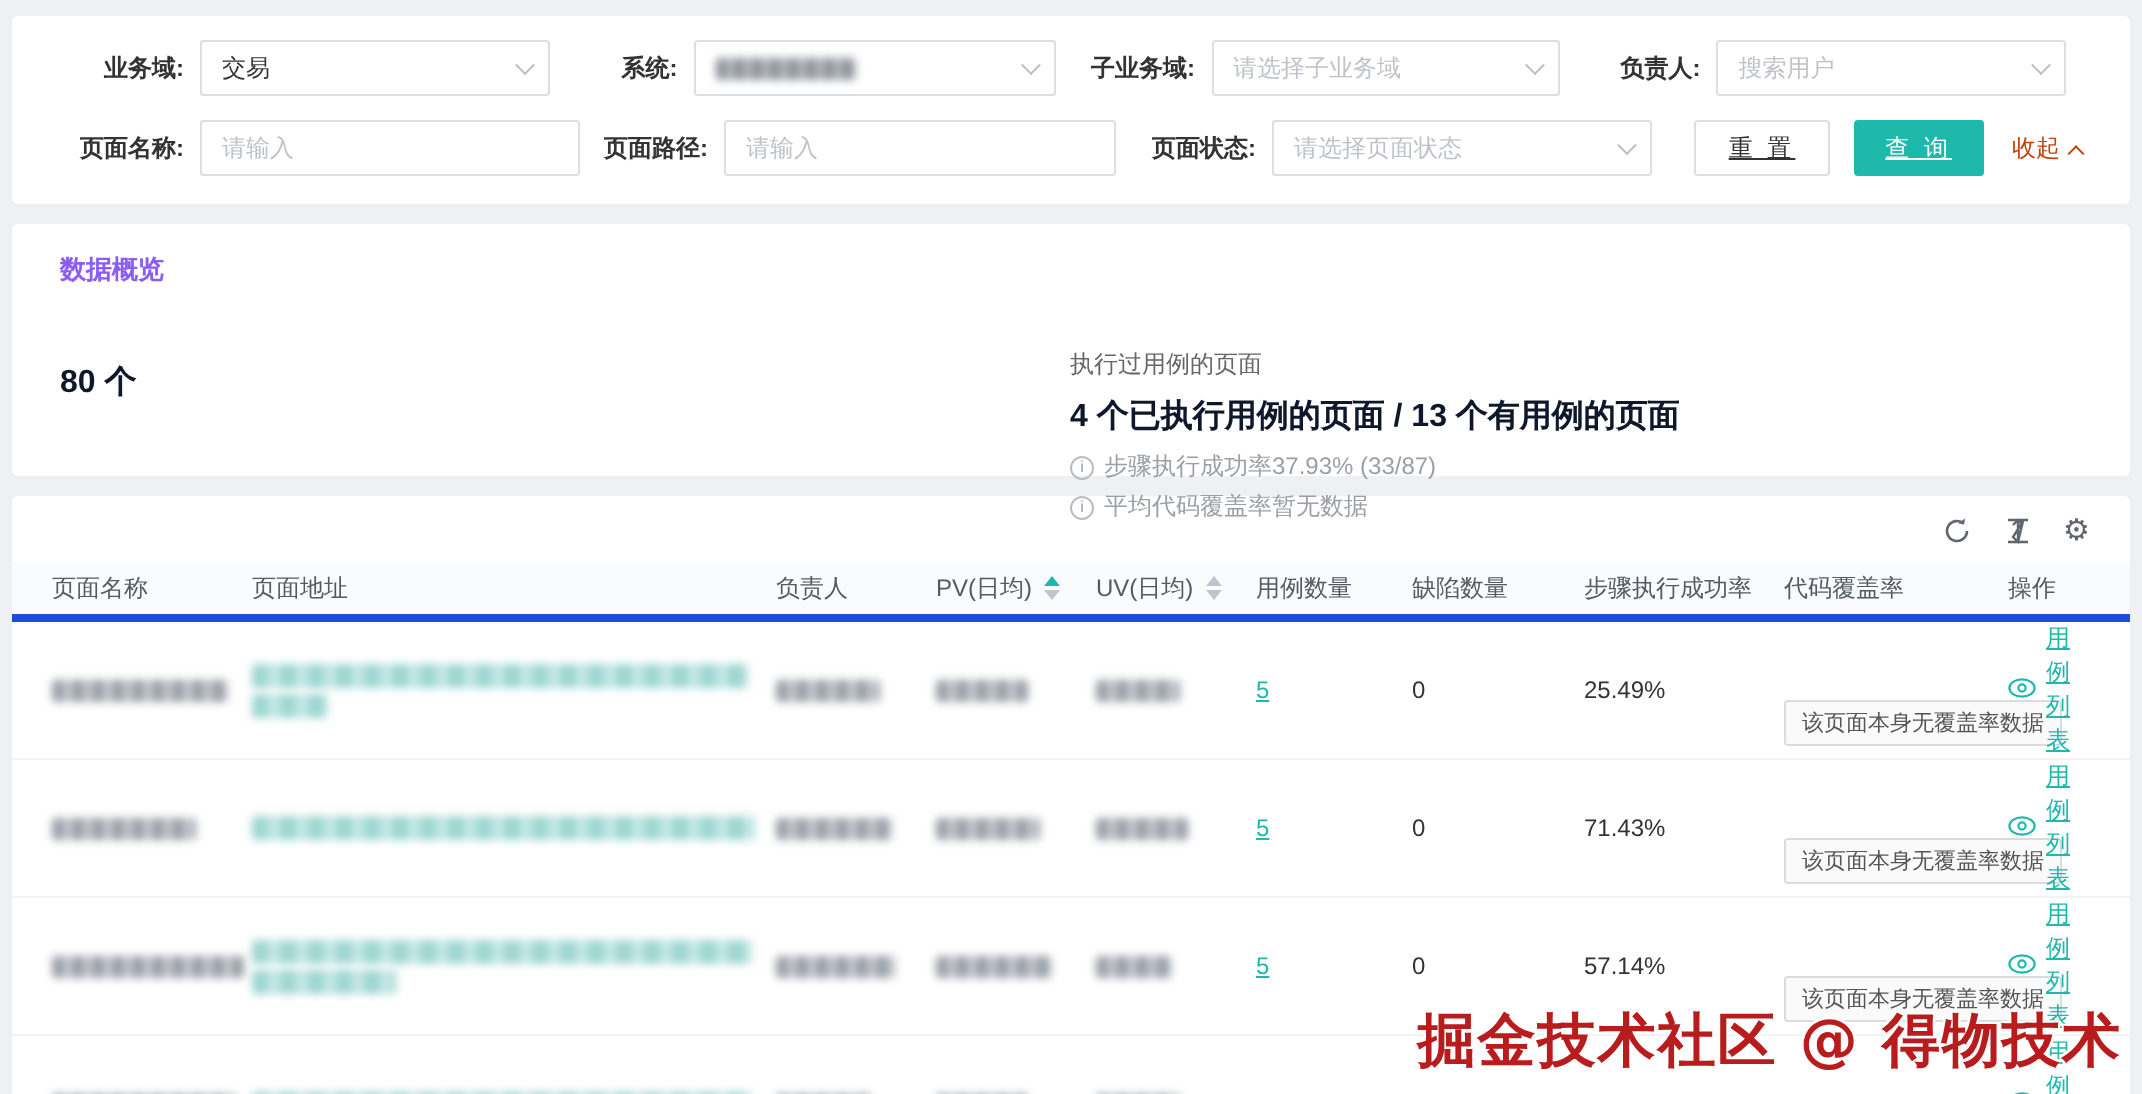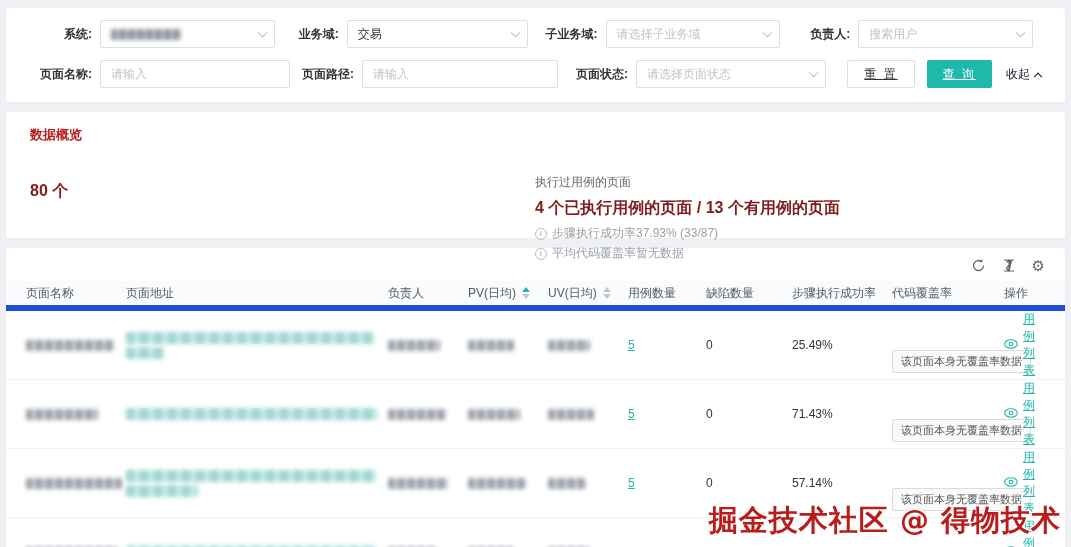--- a/index.html
+++ b/index.html
@@ -26,34 +26,34 @@
   .btns { display:flex; align-items:center; margin-left:auto; }
   .btn { height:28px; padding:0 16px; border-radius:2px; font-size:12px; cursor:pointer;
          display:inline-flex; align-items:center; letter-spacing:2px;text-decoration:underline; }
   .btn-plain { background:#fff; border:1px solid #dcdfe2; color:#333; }
   .btn-primary { border:none; color:#fff; margin-left:12px; }
   .collapse { margin-left:14px; display:inline-flex; align-items:center; font-size:12px; cursor:pointer; }
   .collapse .up { width:6px; height:6px; border-left:1px solid currentColor; border-top:1px solid currentColor; transform:rotate(45deg) translate(2px,2px); margin-left:5px; }
 
   
   .overview-card { margin-top:10px; padding:14px 24px 26px 24px; height:126px; position:relative; }
-  .ov-title { font-size:13px; font-weight:bold; color:#b91c1c; }
+  .ov-title { font-size:13px; font-weight:bold; color:#8b5cf6; }
   .ov-stats { display:flex; margin-top:30px; }
   .ov-col-l { width:505px; }
   .ov-label { color:#666; font-size:12px; }
-  .ov-value { font-size:16px; font-weight:bold; color:#7f1d1d; margin:7px 0 6px 0; }
+  .ov-value { font-size:16px; font-weight:bold; color:#0f172a; margin:7px 0 6px 0; }
   .ov-sub { color:#9aa0a6; font-size:12px; display:flex; align-items:center; margin-top:3px; }
   .circle-i { display:inline-flex; align-items:center; justify-content:center; width:12px; height:12px; border:1px solid #b9bec5; border-radius:50%; font-size:8px; color:#9aa0a6; margin-right:5px; flex:none; font-style:normal; }
 
   
   .table-card { margin-top:10px; padding:8px 0 0 0; height:330px; }
   .tbl-toolbar { display:flex; justify-content:flex-end; align-items:center; padding:2px 20px 8px 20px; gap:16px; }
   .tool-icon { color:#5f666d; cursor:pointer; display:inline-flex; }
   .grid-row { display:grid; grid-template-columns:100px 262px 80px 80px 80px 78px 86px 100px 112px 1fr; align-items:center; padding:0 20px; }
-  .thead { background:#fafbfc; height:30px; border-bottom:6px solid #1d4ed8; }
+  .thead { background:#fafbfc; height:30px; border-bottom:4px solid #1d4ed8; }
   .th { color:#525b63; font-size:12px; display:flex; align-items:center; }
   .sorter { display:inline-flex; flex-direction:column; margin-left:6px; gap:2px; }
   .caret-up { width:0; height:0; border-left:4px solid transparent; border-right:4px solid transparent; border-bottom:5px solid #c0c4cc; }
   .caret-down { width:0; height:0; border-left:4px solid transparent; border-right:4px solid transparent; border-top:5px solid #c0c4cc; }
   .trow { border-bottom:1px solid #f2f3f5; }
   .cell { font-size:12px; color:#333; padding-right:10px; }
   .redact { border-radius:2px; height:11px; filter:blur(2px); margin:3px 0; }
   .redact.gray { background:repeating-linear-gradient(90deg,#9aa0a8 0 6px,#c9ccd1 6px 10px); }
   .redact.teal { background:repeating-linear-gradient(90deg,#9fd6d1 0 8px,#c3e8e5 8px 14px); height:12px; }
   .redact.dark { background:repeating-linear-gradient(90deg,#8d9299 0 5px,#b5b9bf 5px 9px); }
@@ -67,30 +67,30 @@
     letter-spacing:1px; white-space:nowrap; pointer-events:none; font-family:"DejaVu Sans",sans-serif;
     text-shadow:0 0 2px #fff, 1px 1px 0 #fff, -1px -1px 0 #fff, 1px -1px 0 #fff, -1px 1px 0 #fff;
   }
 </style>
 </head>
 <body>
 
 <div class="card filter-card">
   <div class="filter-row row1" id="filter-row1">
       <div class="field">
+        <span class="flabel">业务域:</span>
+        <div class="ctrl">
+          <span>交易</span>
+          <span class="chevron"></span>
+        </div>
+      </div>
+      <div class="field">
         <span class="flabel">系统:</span>
         <div class="ctrl">
           <div class="redact dark" style="width: 70px;"></div>
-          <span class="chevron"></span>
-        </div>
-      </div>
-      <div class="field">
-        <span class="flabel">业务域:</span>
-        <div class="ctrl">
-          <span>交易</span>
           <span class="chevron"></span>
         </div>
       </div>
       <div class="field">
         <span class="flabel">子业务域:</span>
         <div class="ctrl">
           <span class="ph">请选择子业务域</span>
           <span class="chevron"></span>
         </div>
       </div>
@@ -119,21 +119,21 @@
       <div class="field">
         <span class="flabel">页面状态:</span>
         <div class="ctrl">
           <span class="ph">请选择页面状态</span>
           <span class="chevron"></span>
         </div>
       </div>
       <div class="btns">
         <button class="btn btn-plain">重 置</button>
         <button class="btn btn-primary" style="background: rgb(31, 185, 172);">查 询</button>
-        <a class="collapse" style="color: #0f172a;">
+        <a class="collapse" style="color: #c2410c;">
           <span>收起</span>
           <span class="up"></span>
         </a>
       </div>
     </div>
 </div>
 
 <div class="card overview-card">
   <div class="ov-title">数据概览</div>
   <div class="ov-stats">

